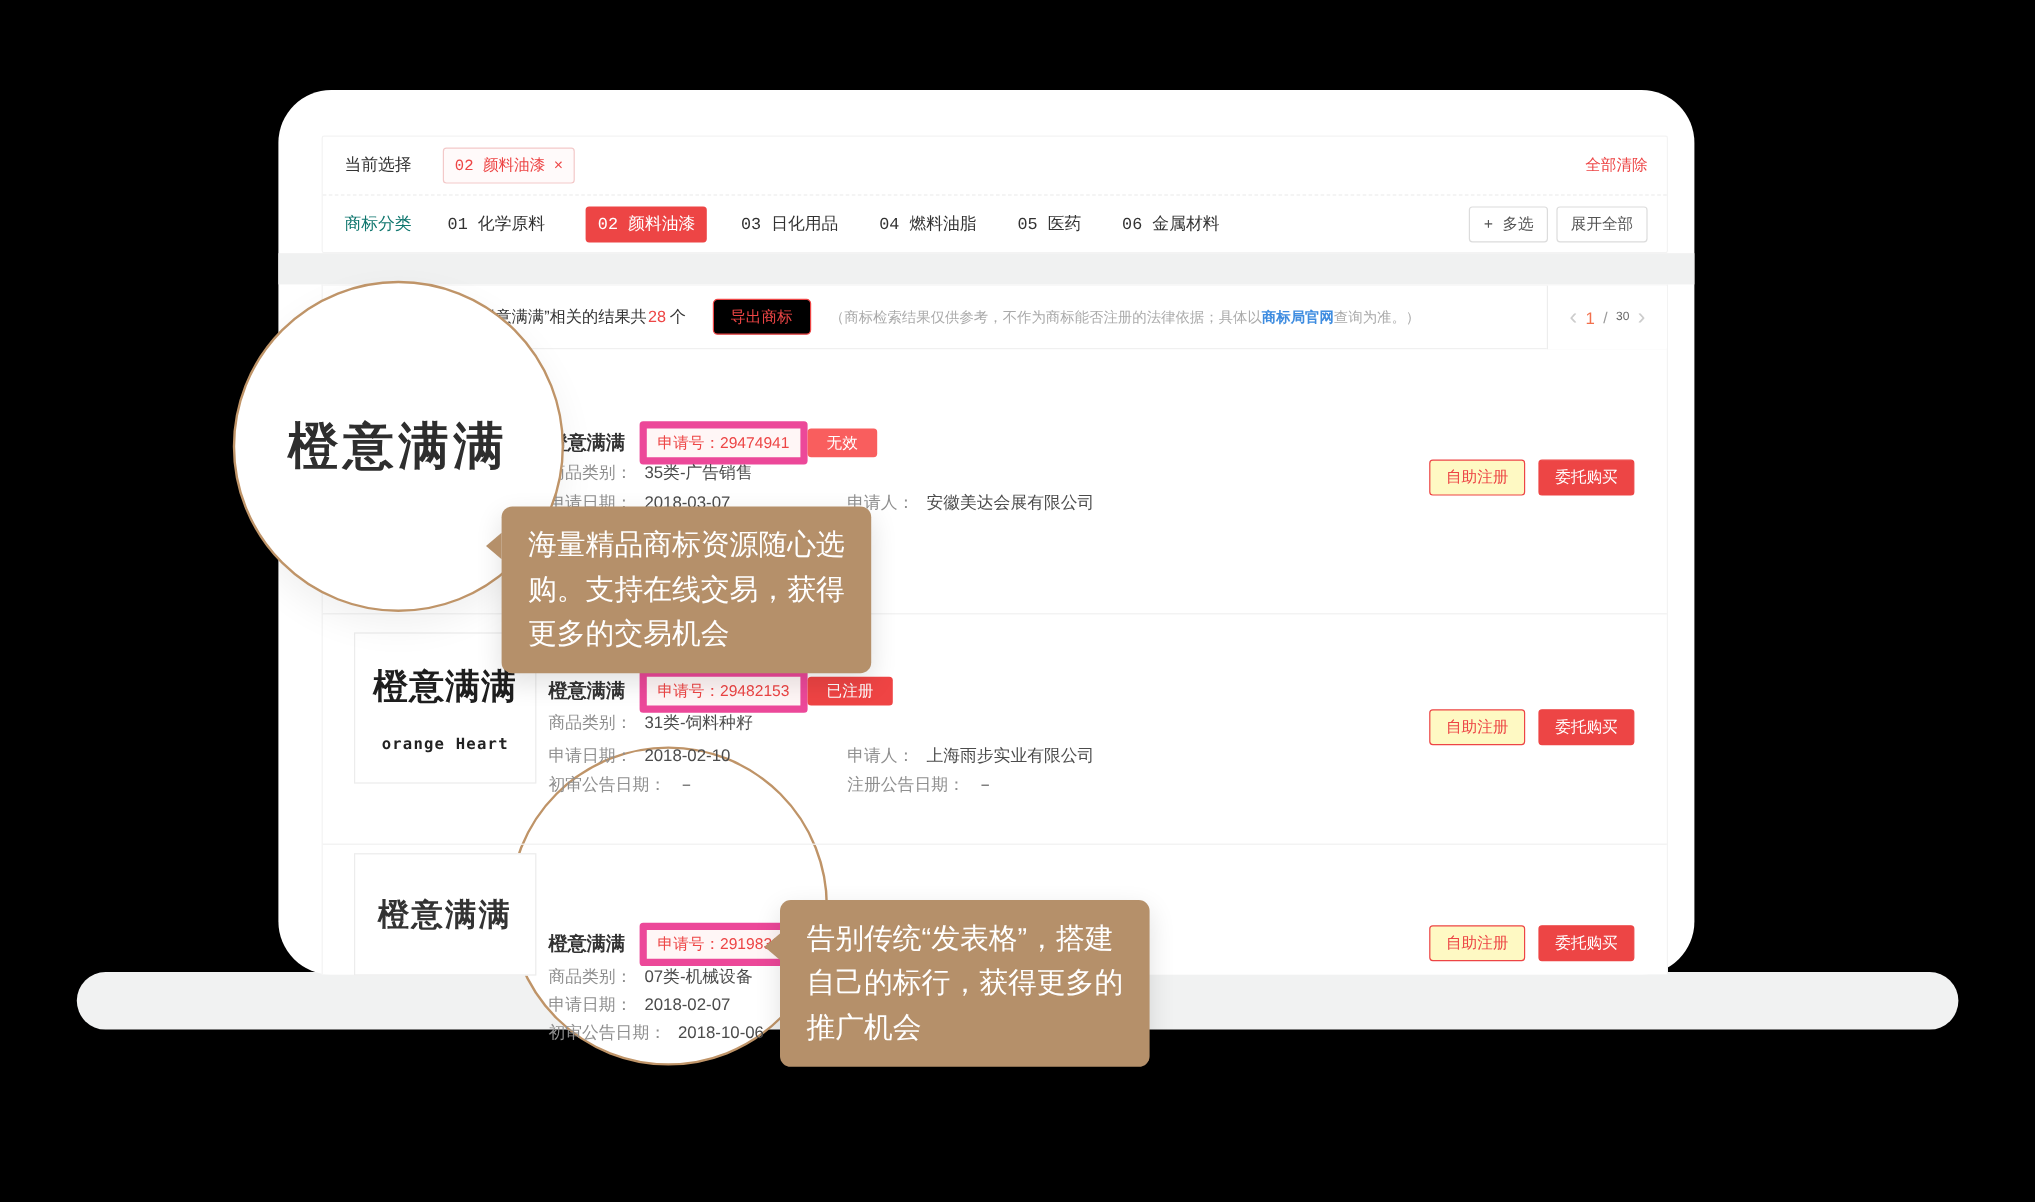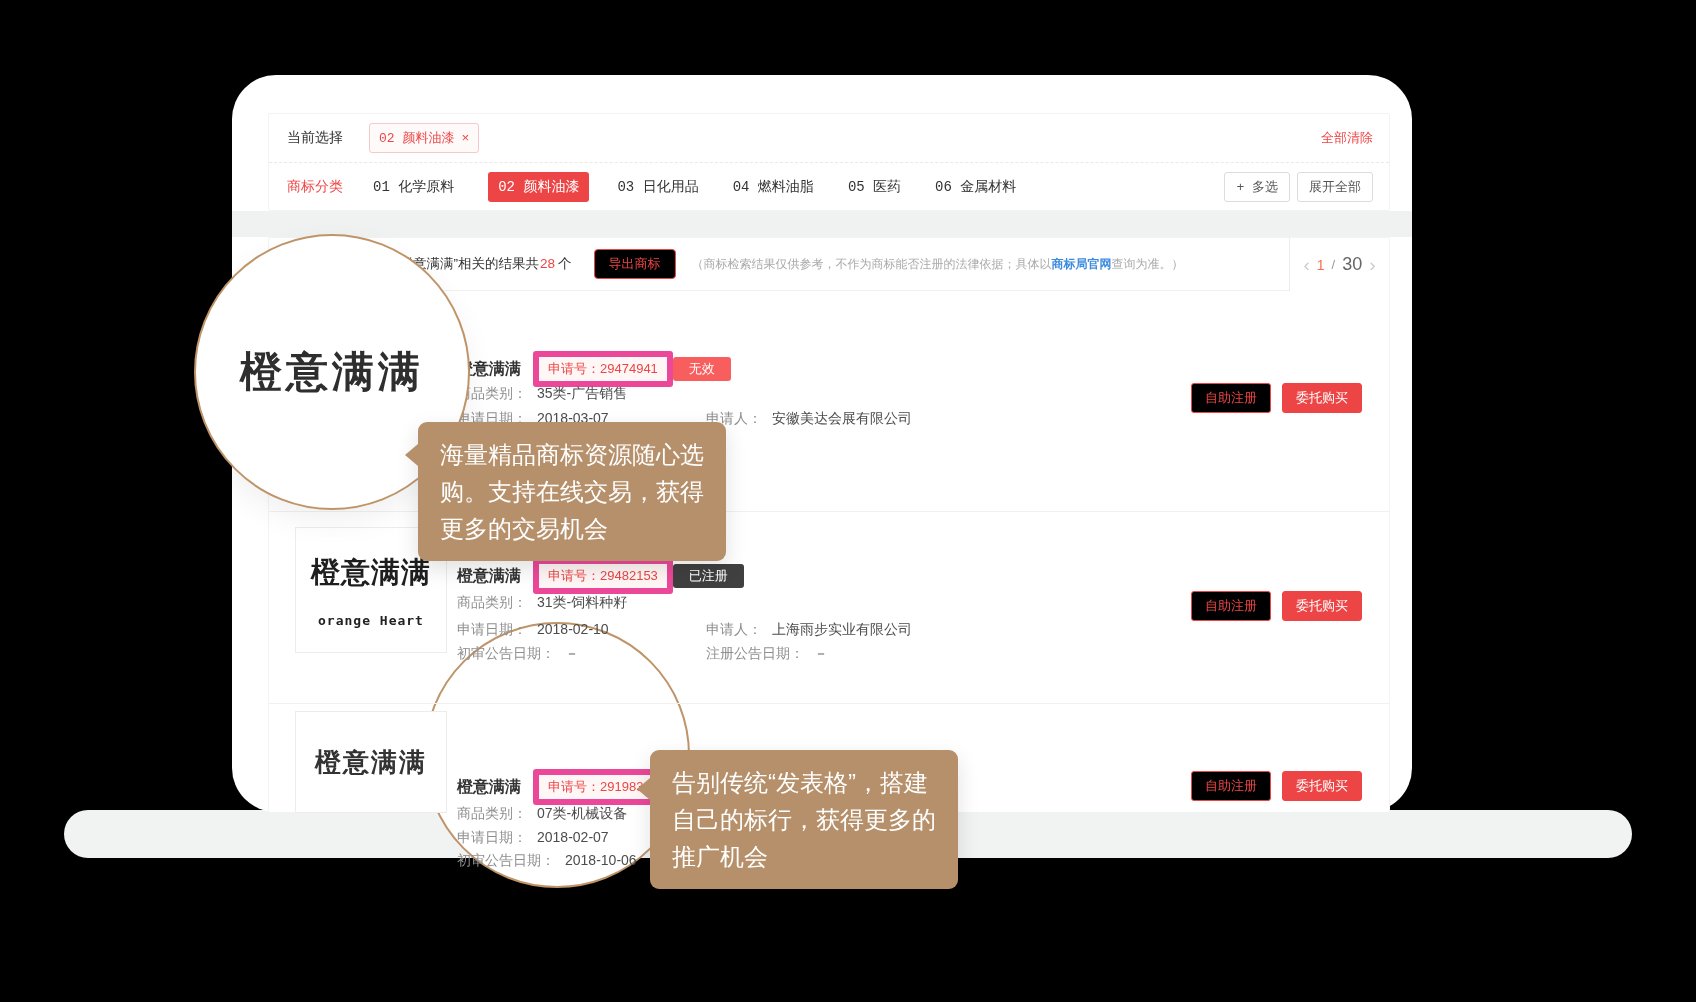--- a/index.html
+++ b/index.html
@@ -13,21 +13,21 @@
   .window { position:absolute; left:232px; top:75px; width:1180px; height:737px;
             background:#fff; border-radius:44px; z-index:2; }
 
   
   .filter-card { position:absolute; left:36px; top:38px; width:1122px; height:98px;
                  background:#fff; border:1px solid #f3f3f3; border-radius:2px;font-family:Liberation Mono, monospace; }
   .f-row1 { height:49px; display:flex; align-items:center; padding:0 16px 0 18px;
             border-bottom:1px dashed #e9e9e9; }
   .f-row2 { height:47px; display:flex; align-items:center; padding:0 16px 0 18px; }
   .lbl { font-size:14px; color:#333; }
-  .lbl.gray { color:#ef4444; }
+  .lbl.gray { color:#0f766e; }
   .chip { margin-left:26px; display:inline-flex; align-items:center; gap:7px;
           border:1px solid #f3c9c9; background:#fffafa; color:#ed4545;
           font-size:13px; padding:5px 9px; border-radius:3px; cursor:pointer; }
   .chip-x { cursor:pointer; }
   .clear-all { margin-left:auto; color:#ed4545; font-size:13px; cursor:pointer; }
   .tabs { display:flex; align-items:center; margin-left:30px; }
   .tab { font-size:14px; color:#333; margin-right:34px; cursor:pointer; }
   .tab.active { background:#ed4545; color:#fff; padding:6px 10px; border-radius:3px;
                 margin-right:28px; }
   .f-actions { margin-left:auto; display:flex; gap:7px; }
@@ -49,21 +49,21 @@
                 font-size:13px; padding:5px 14px; border-radius:4px; background:#000000;
                 cursor:pointer; white-space:nowrap; }
   .note { margin-left:16px; font-size:12px; color:#aaa; white-space:nowrap; }
   .note-link { color:#3e8ce0; font-weight:bold; cursor:pointer; text-decoration:none; }
   .pagination { position:absolute; right:0; top:0; width:100px; height:53px;
                 border-left:1px solid #ededed; display:flex; align-items:center;
                 justify-content:center; gap:7px; background:#fff; }
   .pg-arrow { color:#ccc; font-size:19px; line-height:1; cursor:pointer; }
   .pg-cur { color:#f2704d; font-size:14px; }
   .pg-sep { color:#999; font-size:13px; }
-  .pg-total { color:#666; font-size:18px; }
+  .pg-total { color:#666; font-size:10px; }
 
   .sep { position:absolute; left:0; right:0; height:1px; background:#f0f0f0; z-index:2; }
   .sep1 { top:273px; } .sep2 { top:465px; }
 
   .circle { border:2px solid #bf9468; border-radius:50%; background:#fff; }
   .circle2 { position:absolute; left:155px; top:384px; width:266px; height:266px; z-index:1; }
 
   .row { position:absolute; left:0; right:0; z-index:2; }
   .row1 { top:53px; height:220px; }
   .row2 { top:273px; height:192px; }
@@ -81,33 +81,33 @@
   .tm-plain { font-size:26px; font-weight:bold; color:#333; letter-spacing:2px; }
 
   .title-line { position:absolute; left:188px; display:flex; align-items:center; }
   .row1 .title-line { top:60px; } .row2 .title-line { top:47px; } .row3 .title-line { top:66px; }
   .tm-name { font-size:16px; font-weight:bold; color:#333; }
   .pill { margin-left:12px; border:6px solid #ec4899; background:#fff6f6; color:#ed4545;
           font-size:13px; padding:3px 9px; border-radius:3px; white-space:nowrap; }
   .badge { margin-left:0; color:#fff; font-size:13px; padding:3px 16px;
            border-radius:3px; white-space:nowrap; }
   .badge.invalid { background:#f95e5e; }
-  .badge.registered { background:#404040; }
+  .badge.registered { background:#ef4444; }
 
   .line { position:absolute; left:188px; right:0; font-size:14px; white-space:nowrap; }
   .row1 .l-cat { top:94px; }  .row1 .l-date { top:119px; }
   .row2 .l-cat { top:83px; }  .row2 .l-date { top:110px; } .row2 .l-ann { top:134px; }
   .row3 .l-cat { top:102px; } .row3 .l-date { top:126px; } .row3 .l-ann { top:149px; }
   .lab { color:#8f8f8f; }
   .val { color:#4c4c4c; margin-left:10px; }
   .col2 { position:absolute; left:249px; top:0; white-space:nowrap; }
 
   .actions { position:absolute; left:922px; display:flex; gap:11px; }
   .row1 .actions { top:92px; } .row2 .actions { top:80px; } .row3 .actions { top:68px; }
-  .btn-outline { border:1px solid #ed4545; color:#ed4545; background:#000000; font-size:13px;
+  .btn-outline { border:1px solid #ed4545; color:#ed4545; background:#fef9c3; font-size:13px;
                  padding:5px 13px; border-radius:3px; cursor:pointer; white-space:nowrap; }
   .btn-solid { border:1px solid #ed4545; background:#ed4545; color:#fff; font-size:13px;
                padding:5px 13px; border-radius:3px; cursor:pointer; white-space:nowrap; }
 
   
   .circle1 { position:absolute; left:-38px; top:159px; width:276px; height:276px;
              z-index:30; display:flex; align-items:center; justify-content:center;
              box-shadow:0 12px 30px rgba(0,0,0,0.06); }
   .magnifier-text { font-size:42px; font-weight:bold; color:#2e2e2e; letter-spacing:4px; }
 

